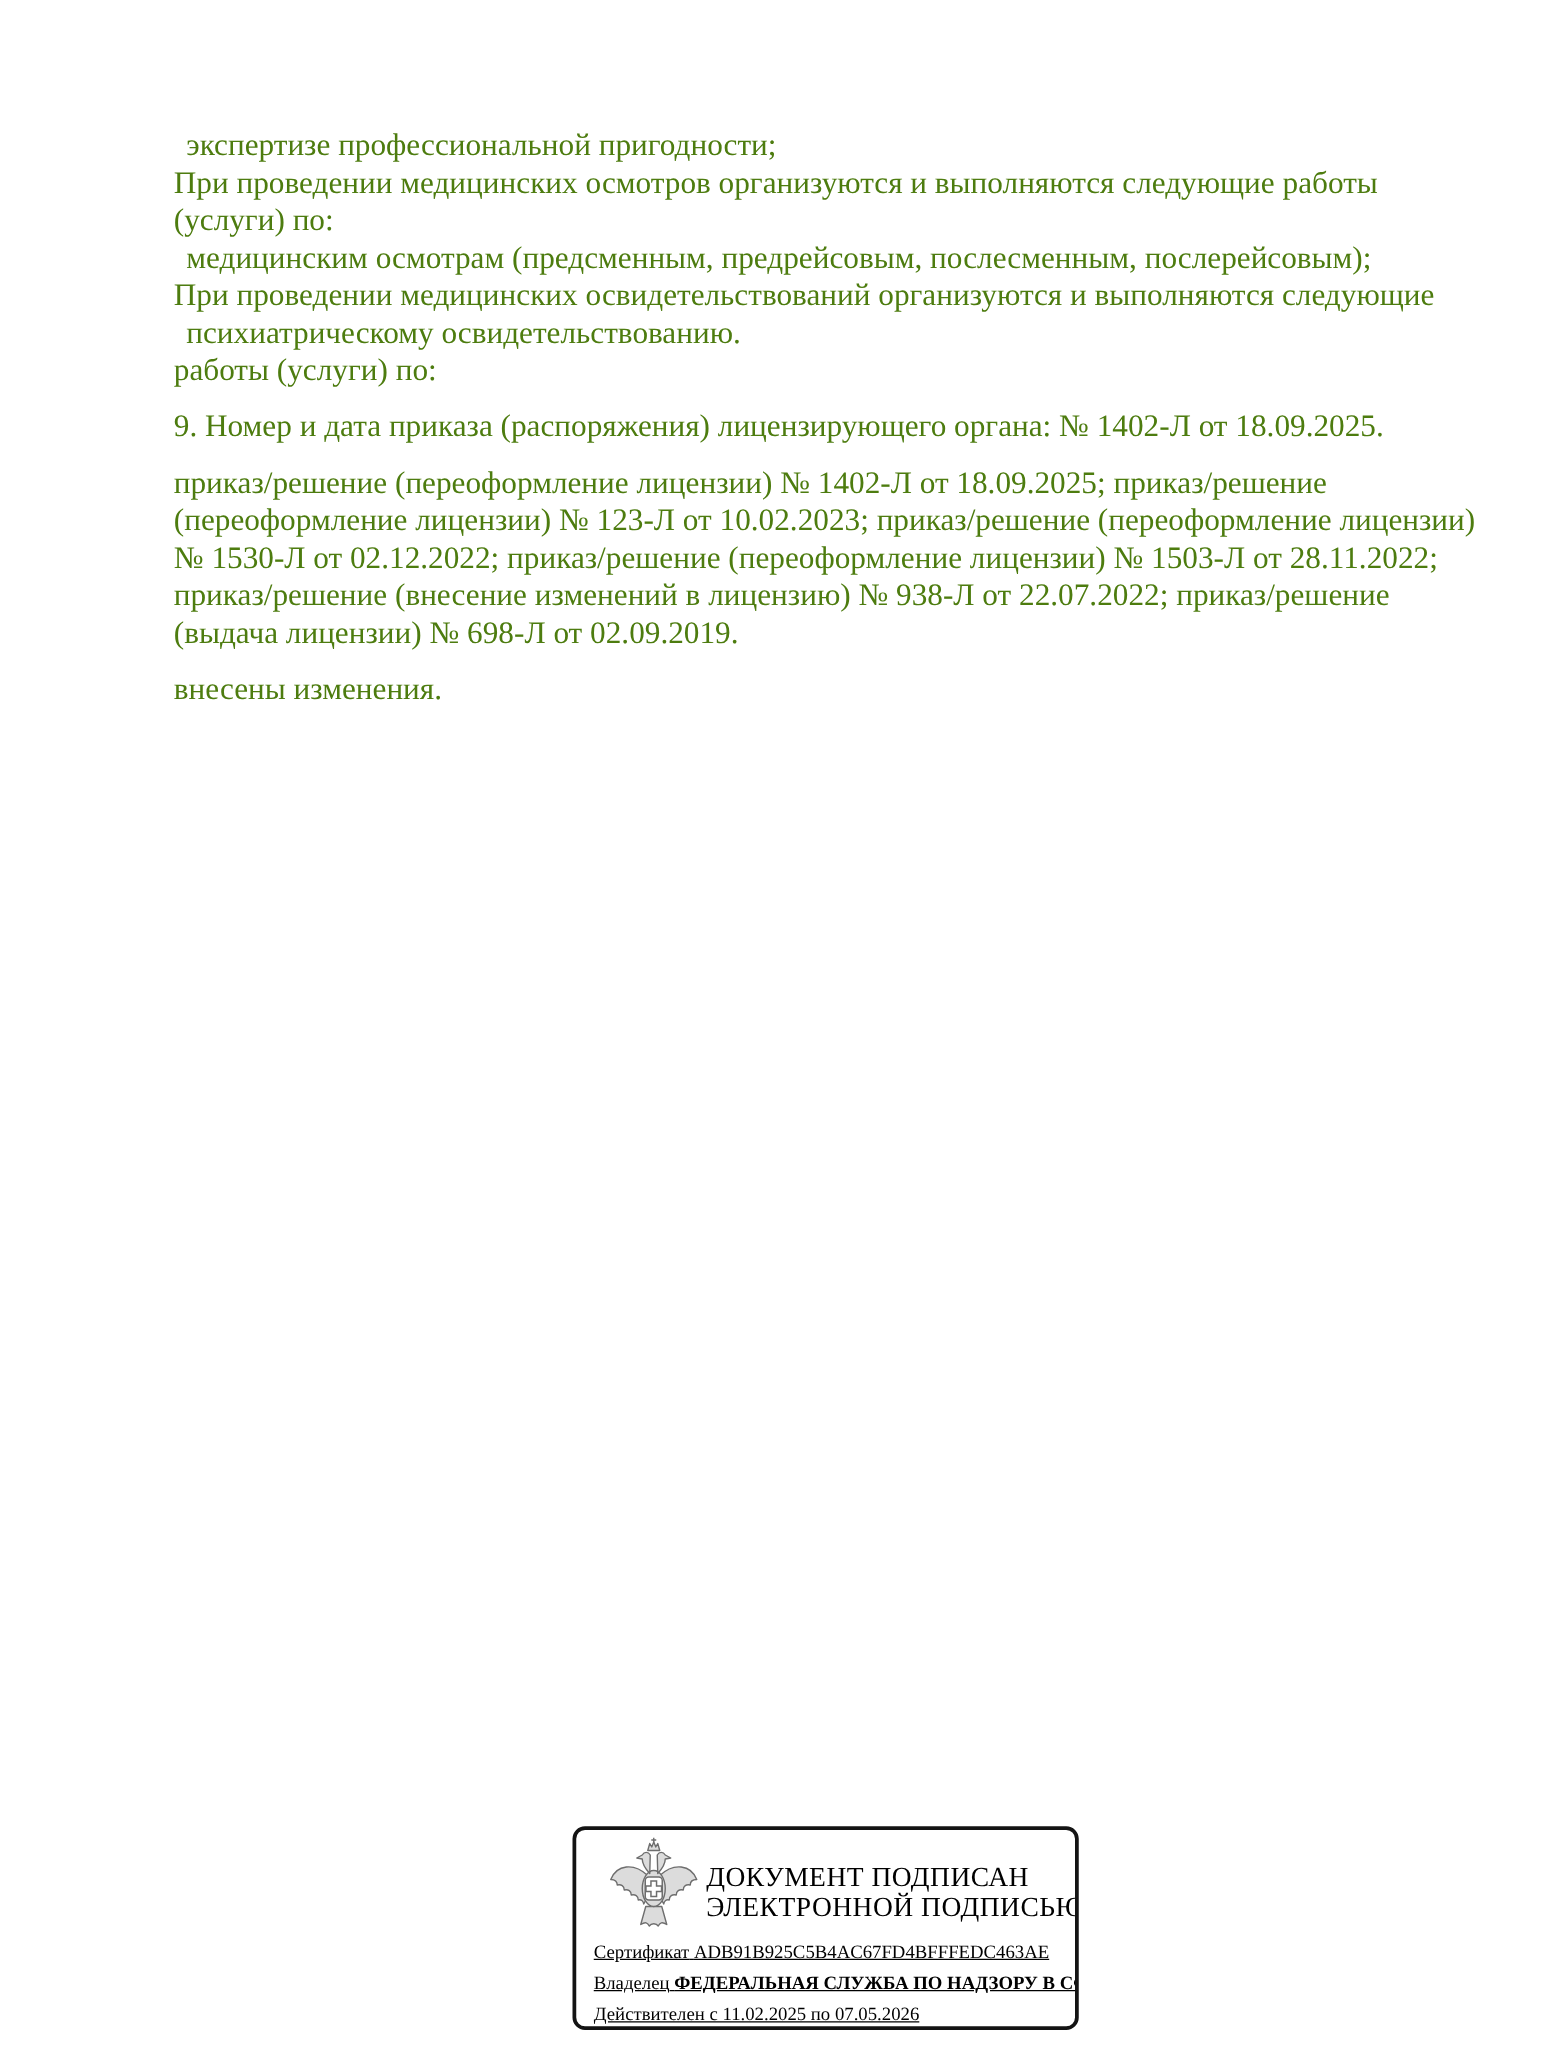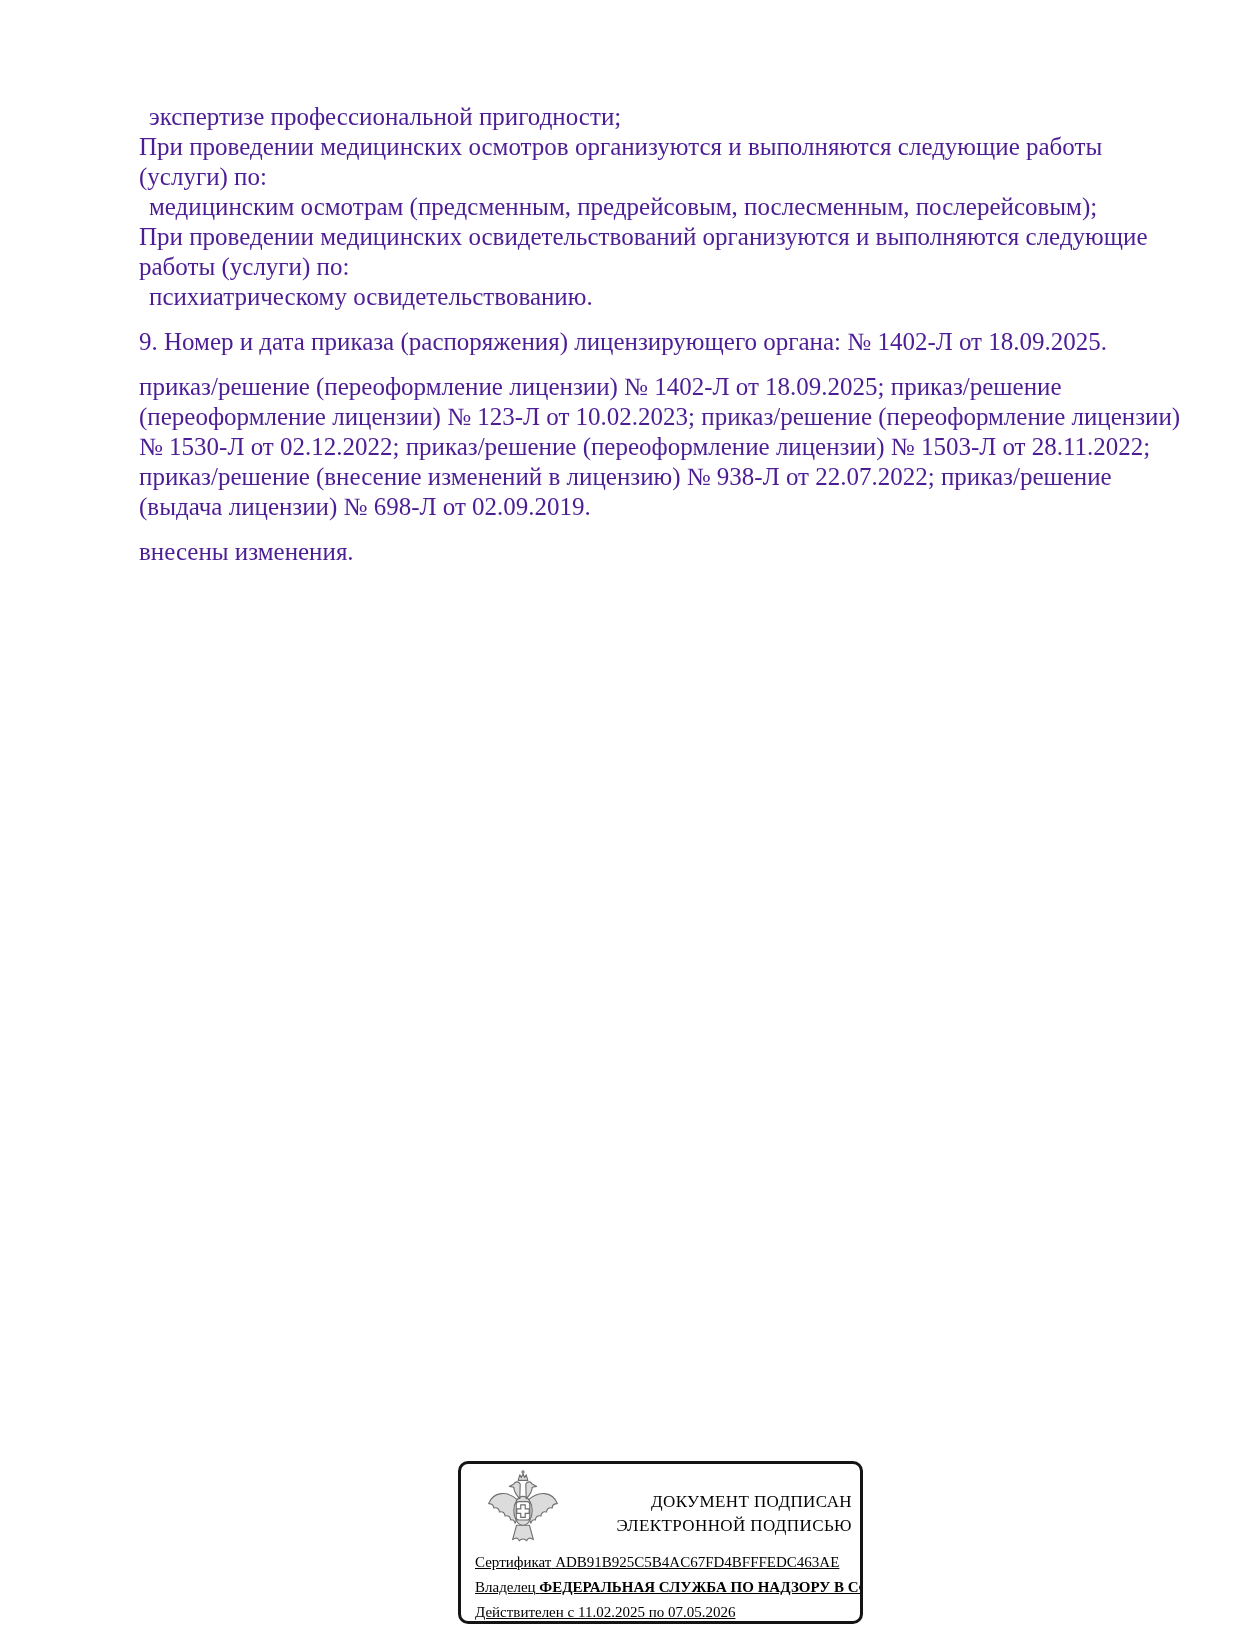--- a/index.html
+++ b/index.html
@@ -21,21 +21,21 @@
     background: #ffffff;
   }
   
   .text-block {
     position: absolute;
     left: 139px;
     top: 102px;
     width: 1070px;
     font-size: 25px;
     line-height: 30px;
-    color: #4c1d95;
+    color: #4d7c0f;
   }
   .paragraph + .paragraph {
     margin-top: 15px;
   }
   .line {
     white-space: nowrap;
   }
   .line.indent {
     padding-left: 10px;
   }
@@ -56,23 +56,23 @@
     align-items: flex-start;
     padding: 6px 8px 0 20px;
   }
   .emblem {
     width: 84px;
     height: 80px;
     flex: 0 0 auto;
   }
   .stamp-title {
     flex: 1 1 auto;
-    text-align: right;
+    text-align: left;
     margin-top: 20px;
-    font-size: 17px;
+    font-size: 22px;
     line-height: 24px;
     letter-spacing: 0.4px;
     white-space: nowrap;
   }
   .stamp-details {
     position: absolute;
     left: 14px;
     top: 86px;
     width: 420px;
     font-size: 15px;
@@ -89,22 +89,22 @@
 
 <div class="page">
 
   <div class="text-block">
       <div class="paragraph">
         <div class="line indent">экспертизе профессиональной пригодности;</div>
         <div class="line">При проведении медицинских осмотров организуются и выполняются следующие работы</div>
         <div class="line">(услуги) по:</div>
         <div class="line indent">медицинским осмотрам (предсменным, предрейсовым, послесменным, послерейсовым);</div>
         <div class="line">При проведении медицинских освидетельствований организуются и выполняются следующие</div>
+        <div class="line indent">психиатрическому освидетельствованию.</div>
         <div class="line">работы (услуги) по:</div>
-        <div class="line indent">психиатрическому освидетельствованию.</div>
       </div>
       <div class="paragraph">
         <div class="line">9. Номер и дата приказа (распоряжения) лицензирующего органа: № 1402-Л от 18.09.2025.</div>
       </div>
       <div class="paragraph">
         <div class="line">приказ/решение (переоформление лицензии) № 1402-Л от 18.09.2025; приказ/решение</div>
         <div class="line">(переоформление лицензии) № 123-Л от 10.02.2023; приказ/решение (переоформление лицензии)</div>
         <div class="line">№ 1530-Л от 02.12.2022; приказ/решение (переоформление лицензии) № 1503-Л от 28.11.2022;</div>
         <div class="line">приказ/решение (внесение изменений в лицензию) № 938-Л от 22.07.2022; приказ/решение</div>
         <div class="line">(выдача лицензии) № 698-Л от 02.09.2019.</div>

